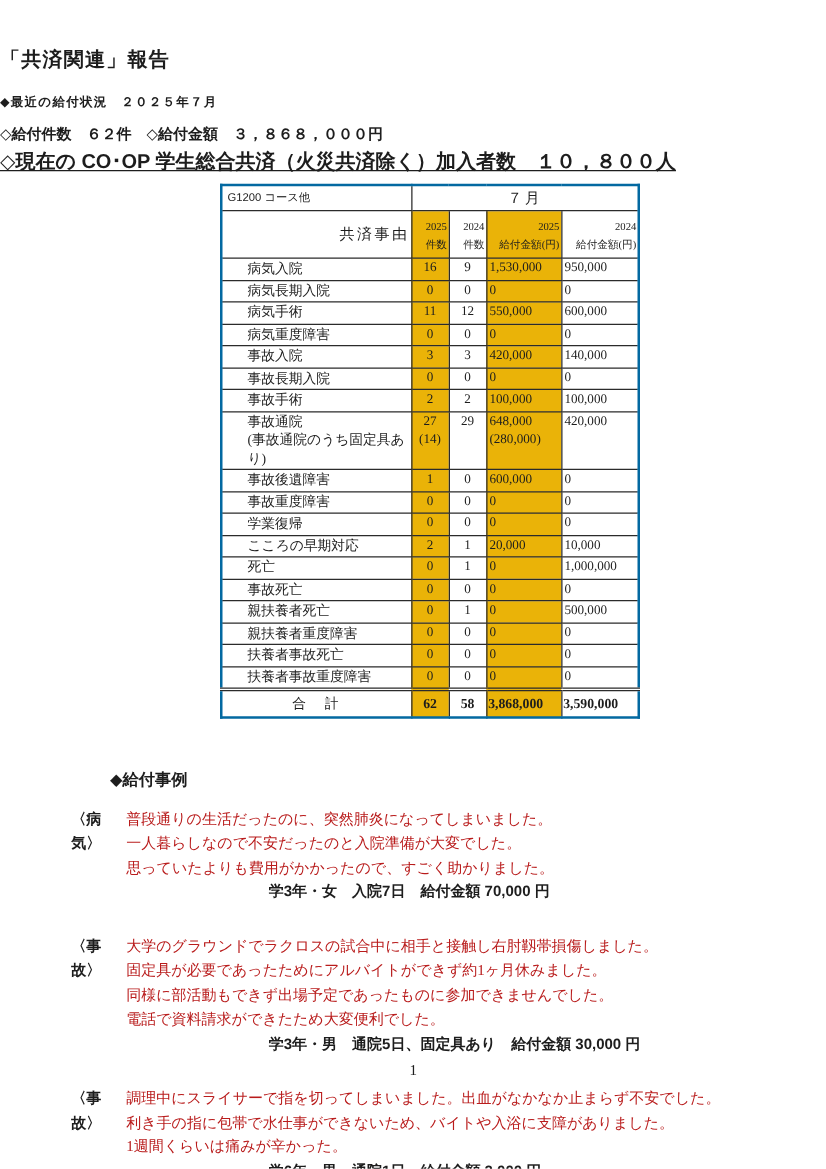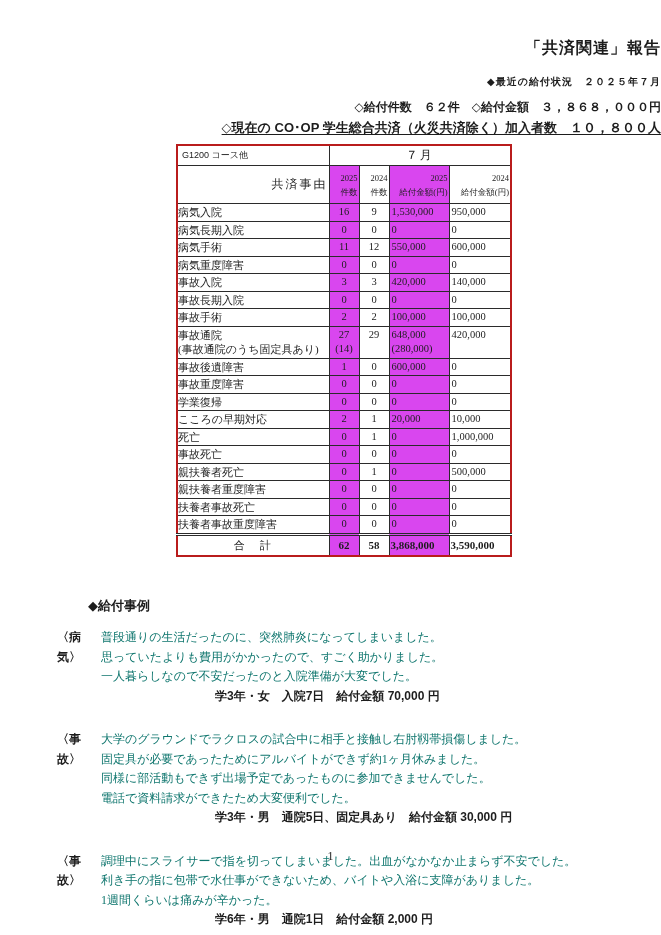--- a/index.html
+++ b/index.html
@@ -4,64 +4,64 @@
 <style>
   html,body { margin:0; padding:0; }
   body {
     width:661px; height:935px; background:#ffffff; position:relative;
     font-family:"Liberation Serif","DejaVu Serif",serif; color:#1d1d1d;
     overflow:hidden;
   }
   .gothic { font-family:"Liberation Sans","DejaVu Sans",sans-serif; }
 
   
-  .doc-header { text-align:right; padding-top:38px; }
+  .doc-header { text-align:left; padding-top:38px; }
   .doc-title { font-size:16px; font-weight:bold; letter-spacing:1px; }
   .section-title { font-size:10px; font-weight:bold; letter-spacing:1px; margin-top:16px; }
   .stats-line { font-size:12px; font-weight:bold; margin-top:10px; }
   .membership-line {
-    font-size:13px; font-weight:bold; margin-top:3px;
+    font-size:16px; font-weight:bold; margin-top:3px;
     text-decoration:underline; text-underline-offset:2px;
   }
 
   
   table.benefit {
     border-collapse:collapse; table-layout:fixed;
-    margin:7px 0 0 176px; border:2px solid #b91c1c;
+    margin:7px 0 0 176px; border:2px solid #0369a1;
   }
   table.benefit td { border:1px solid #2b2b2b; box-sizing:border-box; }
   .c-label { width:152px; } .c-n25 { width:30px; } .c-n24 { width:30px; }
   .c-a25 { width:60px; } .c-a24 { width:62px; }
 
   tr.hrow1 td { height:20px; }
   td.corner { font-size:9px; padding-left:4px; font-family:"Liberation Sans","DejaVu Sans",sans-serif; color:#222; }
   td.month { text-align:center; font-size:12px; letter-spacing:2px; }
 
   tr.hrow2 td { height:38px; text-align:right; vertical-align:middle; }
   td.reason { font-size:12px; letter-spacing:2px; }
   td.colh { font-size:8.5px; line-height:14px; padding-top:1px; }
 
   tbody td { height:17px; font-size:10.5px; line-height:14.5px; padding:1px 2px; vertical-align:top; }
-  td.lbl { text-align:left; padding-left:0; font-size:11px; }
+  td.lbl { text-align:left; padding-left:20px; font-size:11px; }
   td.num { text-align:center; }
   td.amt { padding-right:6px; }
-  .hl { background:#d946ef; }
+  .hl { background:#eab308; }
 
   tr.total-row td { height:22px; border-top:3px double #2b2b2b; vertical-align:middle; font-size:11px; }
   tr.total-row td.total-lbl { text-align:center; letter-spacing:2px; }
   tr.total-row td.num, tr.total-row td.amt { font-weight:bold; }
 
   
   .examples { margin-top:40px;padding-left:12px; }
   .examples-title { margin-left:76px; font-size:13px; font-weight:bold; }
   .example { margin-left:45px; margin-top:13px; font-size:12px; line-height:19.5px; }
   .example + .example { margin-top:24px; }
   .ex-body { display:flex; }
   .ex-tag { flex:none; width:44px; font-weight:bold; font-size:12px; }
-  .ex-lines { color:#0f766e; }
+  .ex-lines { color:#b91c1c; }
   .ex-result { font-weight:bold; margin-left:158px; font-size:12px; }
 
   .page-number { position:absolute; top:849px; left:0; width:100%; text-align:center; font-size:12px; }
 </style>
 </head>
 <body>
 
 <div class="doc-header gothic">
   <div class="doc-title">「共済関連」報告</div>
   <div class="section-title">◆最近の給付状況　２０２５年７月</div>
@@ -251,22 +251,22 @@
 </table>
 
 <div class="examples">
   <div class="examples-title gothic">◆給付事例</div>
   <div>
       <div class="example">
         <div class="ex-body">
           <span class="ex-tag gothic">〈病気〉</span>
           <div class="ex-lines">
             <div>普段通りの生活だったのに、突然肺炎になってしまいました。</div>
+            <div>一人暮らしなので不安だったのと入院準備が大変でした。</div>
             <div>思っていたよりも費用がかかったので、すごく助かりました。</div>
-            <div>一人暮らしなので不安だったのと入院準備が大変でした。</div>
           </div>
         </div>
         <div class="ex-result gothic">学3年・女　入院7日　給付金額 70,000 円</div>
       </div>
       <div class="example">
         <div class="ex-body">
           <span class="ex-tag gothic">〈事故〉</span>
           <div class="ex-lines">
             <div>大学のグラウンドでラクロスの試合中に相手と接触し右肘靱帯損傷しました。</div>
             <div>固定具が必要であったためにアルバイトができず約1ヶ月休みました。</div>

